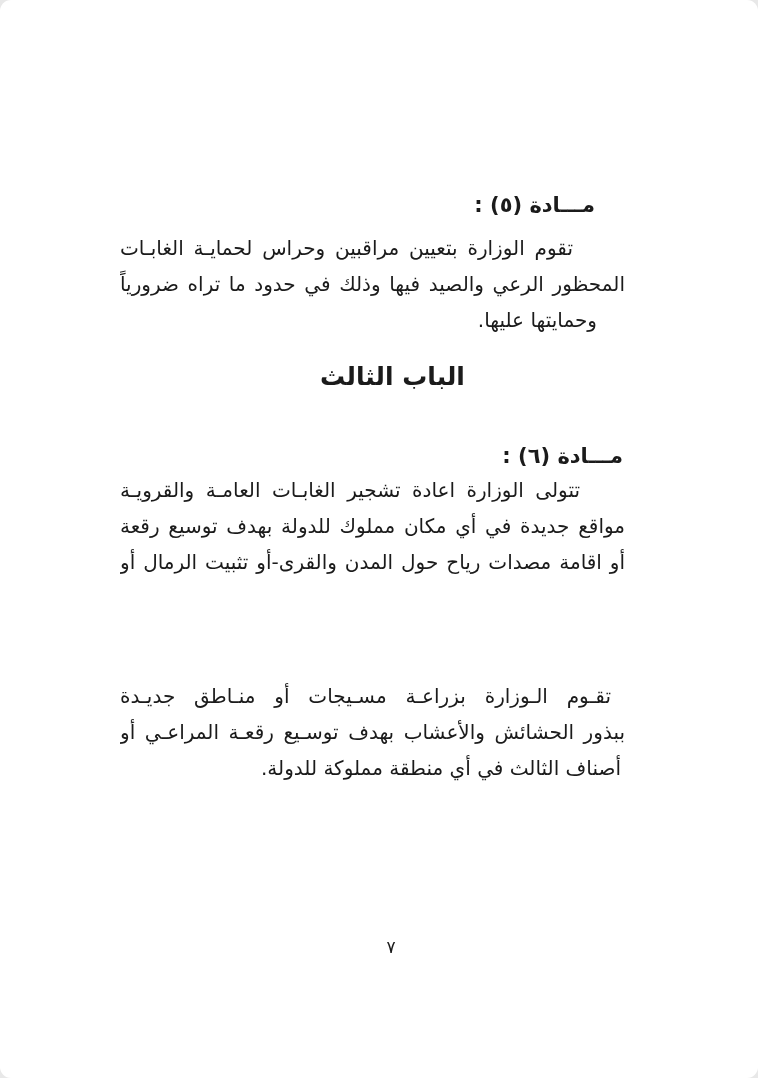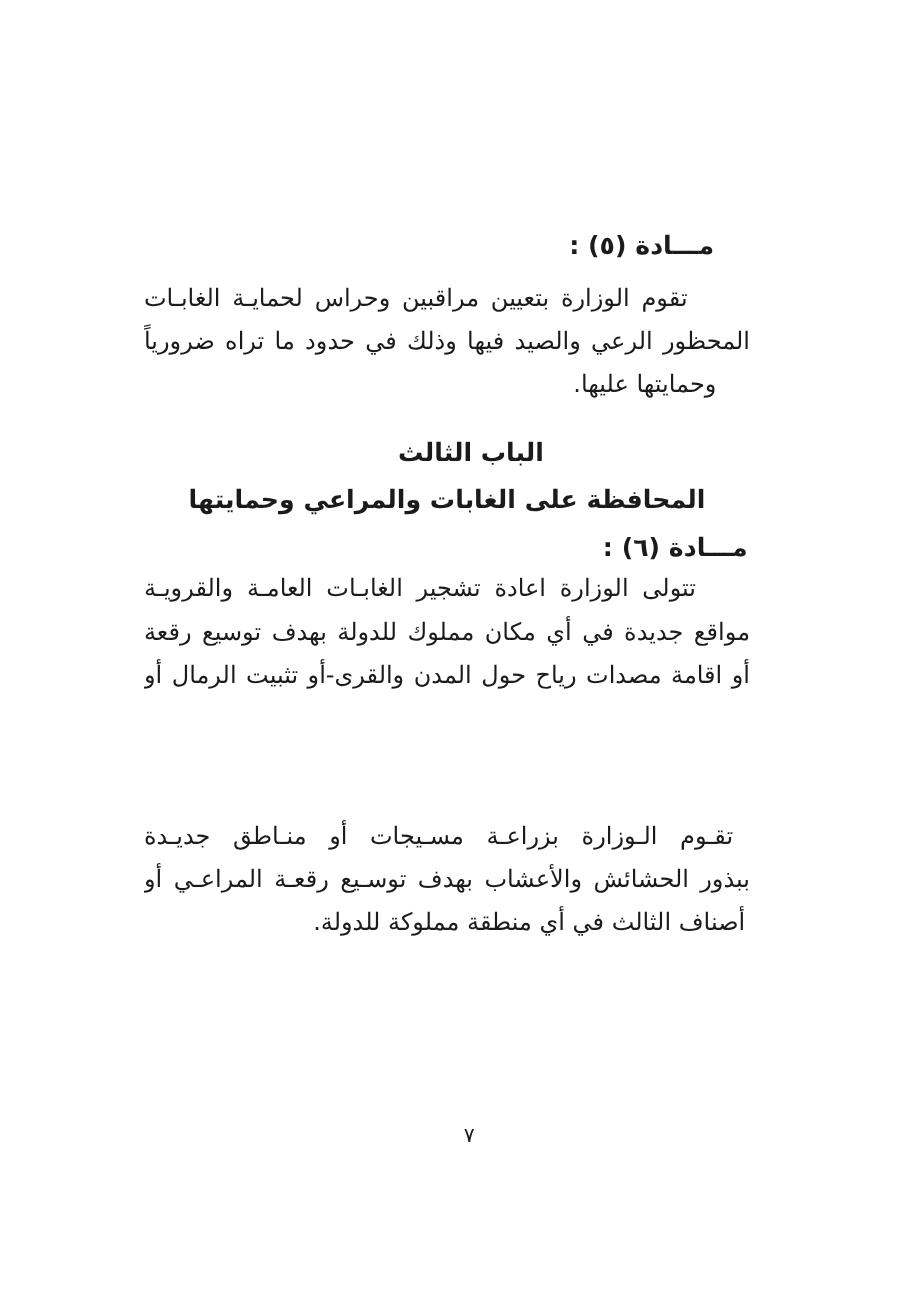--- a/index.html
+++ b/index.html
@@ -10,20 +10,21 @@
   .page {
     position: relative;
     width: 758px;
     height: 1078px;
     margin: 0 auto;
     background: #ffffff;
     overflow: hidden;
     font-family: "DejaVu Sans", sans-serif;
     color: #1b1b1b;
     direction: rtl;
+    border-radius: 11px;
   }
   .content {
     position: absolute;
     top: 0;
     right: 133px;  
     left: 120px;   
     height: 100%;
   }
   .line {
     position: absolute;
@@ -45,21 +46,21 @@
     font-size: 21px;
     line-height: 30px;
     font-weight: 700;
     text-align: right;
     text-align-last: right;
   }
   .centered {
     position: absolute;
     right: 0;
     left: 0;
-    font-size: 21px;
+    font-size: 25px;
     line-height: 30px;
     font-weight: 700;
     text-align: center;
     text-align-last: center;
   }
   .last-line {
     text-align: right;
     text-align-last: right;
   }
 
@@ -100,21 +101,20 @@
 
 <div class="page">
   <div class="content">
 
     <div class="heading a5-h">مـــادة (٥) :</div>
     <div class="line a5-l1">تقوم الوزارة بتعيين مراقبين وحراس لحمايـة الغابـات والمراعـي</div>
     <div class="line a5-l2">المحظور الرعي والصيد فيها وذلك في حدود ما تراه ضرورياً لحمياتها</div>
     <div class="line a5-l3 last-line">وحمايتها عليها.</div>
 
     <div class="centered ch-title">الباب الثالث</div>
-    <div class="centered ch-subtitle">المحافظة على الغابات والمراعي وحمايتها</div>
 
     <div class="heading a6-h">مـــادة (٦) :</div>
     <div class="line a6-l1">تتولى الوزارة اعادة تشجير الغابـات العامـة والقرويـة وتشـجير</div>
     <div class="line a6-l2">مواقع جديدة في أي مكان مملوك للدولة بهدف توسيع رقعة الغابـات</div>
     <div class="line a6-l3">أو اقامة مصدات رياح حول المدن والقرى-أو تثبيت الرمال أو اقامـة</div>
 
     <div class="line a7-l1">تقـوم الـوزارة بزراعـة مسـيجات أو منـاطق جديـدة للمراعـي</div>
     <div class="line a7-l2">ببذور الحشائش والأعشاب بهدف توسـيع رقعـة المراعـي أو ادخـال</div>
     <div class="line a7-l3 last-line">أصناف الثالث في أي منطقة مملوكة للدولة.</div>
 

